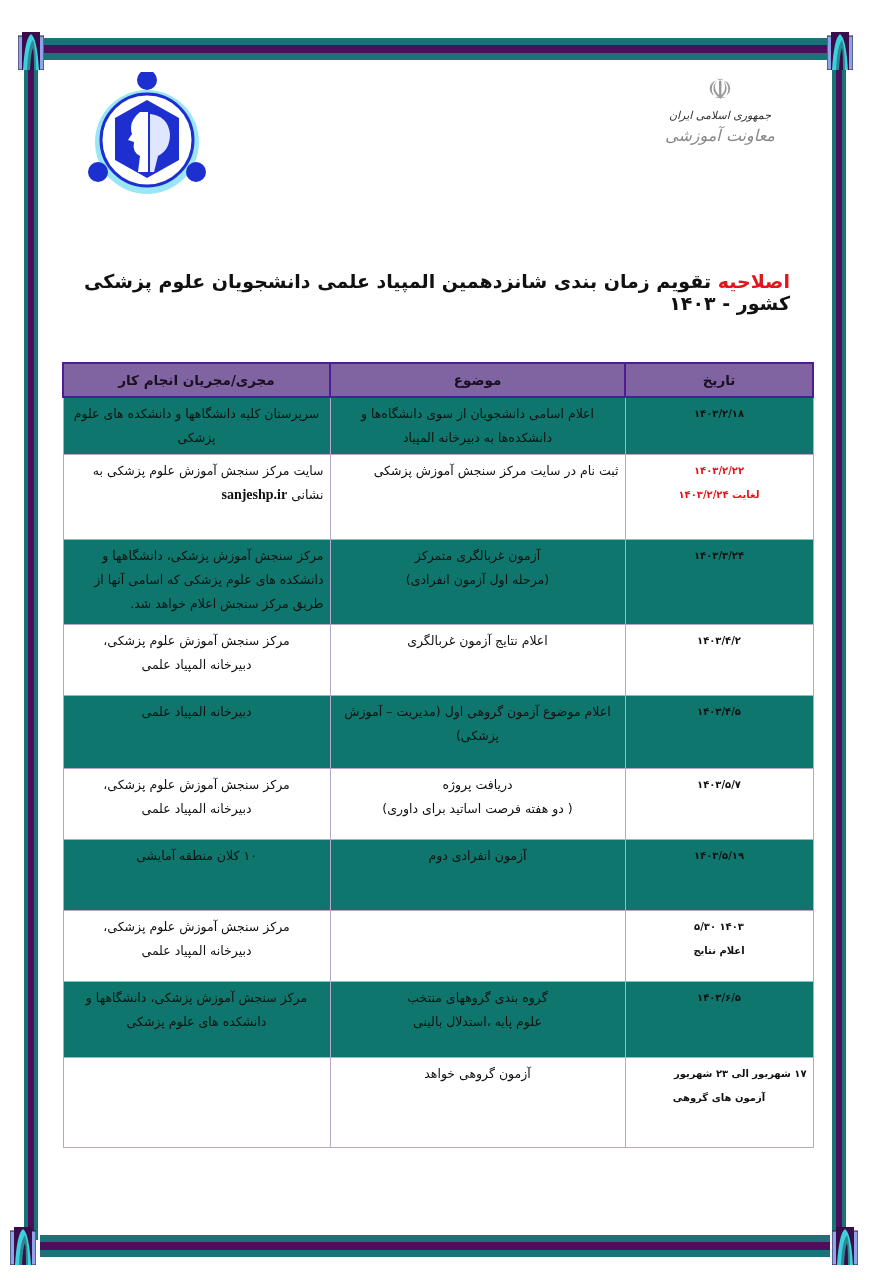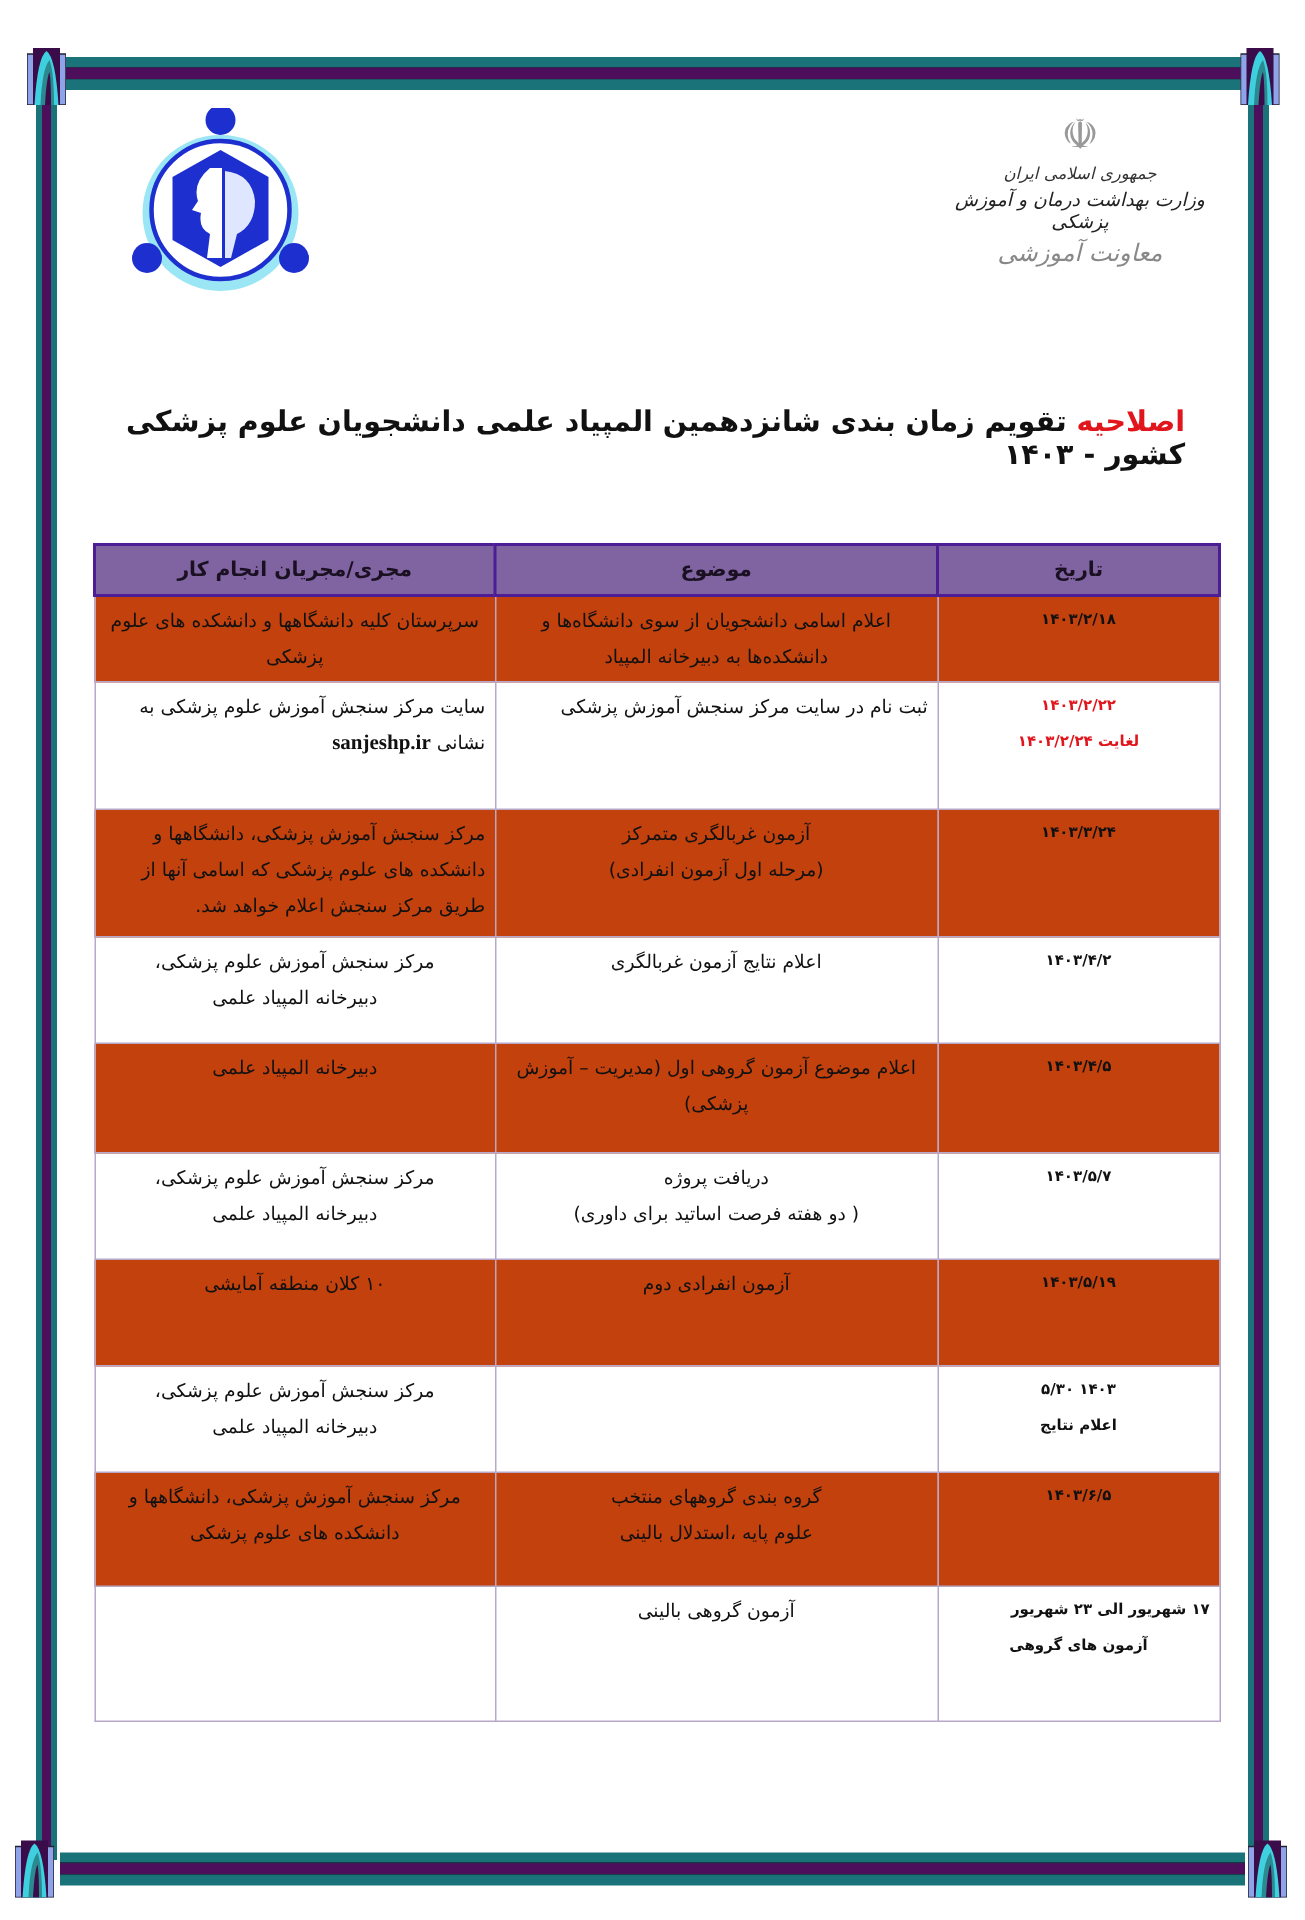--- a/index.html
+++ b/index.html
@@ -14,21 +14,21 @@
   .emblem{position:absolute;left:620px;top:75px;width:200px;height:130px;text-align:center;}
   .emblem .mark{font-size:28px;color:#999;line-height:30px;}
   .emblem .l1{font-family:"DejaVu Serif",serif;font-size:11px;color:#333;font-style:italic;margin-top:4px;}
   .emblem .l2{font-family:"DejaVu Serif",serif;font-size:12.5px;color:#222;font-style:italic;margin-top:3px;}
   .emblem .l3{font-family:"DejaVu Serif",serif;font-size:16px;color:#888;font-style:italic;margin-top:4px;}
   .title{position:absolute;left:80px;width:710px;top:270px;direction:rtl;text-align:right;font-weight:bold;font-size:19px;color:#111;}
   .title .red{color:#e0161c;margin-top:13px;}
   table.sched{position:absolute;left:62px;top:362px;width:752px;border-collapse:collapse;direction:rtl;font-size:12.5px;}
   table.sched th{background:#8064a2;color:#1a1022;height:30px;font-weight:bold;font-size:13.5px;border:2px solid #4c1d95;}
   table.sched td{border:1px solid #b7a7c9;vertical-align:top;padding:4px 6px;line-height:24px;}
-  table.sched tr.shade td{background:#c2410c;}
+  table.sched tr.shade td{background:#0f766e;}
   td.date{width:175px;text-align:center;font-weight:bold;font-size:10px;}
   td.subject{width:282px;text-align:center;margin-top:37px;}
   td.exec{text-align:center;}
   .red-date{color:#e0161c;}
   .bold{font-weight:bold;}
 </style>
 </head>
 <body>
 
 <div class="bar-h" style="top:38px;"></div>
@@ -72,21 +72,20 @@
   <circle cx="108" cy="100" r="10" fill="#1e2fd0"></circle>
   <circle cx="59" cy="68" r="46" fill="#fff" stroke="#1e2fd0" stroke-width="3"></circle>
   <polygon points="59,28 91,46 91,88 59,106 27,88 27,46" fill="#1e2fd0"></polygon>
   <path d="M52 40 Q40 50 44 62 L40 68 L46 70 Q44 80 52 84 L50 100 L60 100 L60 40 Z" fill="#fff"></path>
   <path d="M62 42 Q80 44 82 62 Q82 78 70 84 L66 100 L62 100 Z" fill="#dfe6ff"></path>
 </svg>
 
 <div class="emblem">
   <div class="mark">☫</div>
   <div class="l1">جمهوری اسلامی ایران</div>
-  <div class="l2">وزارت بهداشت درمان و آموزش پزشکی</div>
   <div class="l3">معاونت آموزشی</div>
 </div>
 
 <div class="title">
   <span class="red">اصلاحیه</span><span> تقویم زمان بندی شانزدهمین المپیاد علمی دانشجویان علوم پزشکی کشور - ۱۴۰۳</span>
 </div>
 
 <table class="sched">
   <thead>
     <tr>
@@ -163,17 +162,17 @@
           <div>گروه بندی گروههای منتخب</div>
           <div>علوم پایه ،استدلال بالینی</div>
         </td>
       <td class="exec">مرکز سنجش آموزش پزشکی، دانشگاهها و دانشکده های علوم پزشکی</td>
     </tr>
     <tr style="height:90px;">
       <td class="date" style="text-align:right;">
           <div>۱۷ شهریور الی ۲۳ شهریور</div>
           <div style="text-align:center;">آزمون های گروهی</div>
         </td>
-      <td class="subject">آزمون گروهی بالینی</td>
+      <td class="subject">آزمون گروهی خواهد</td>
       <td class="exec"></td>
     </tr>
   </tbody>
 </table>
 
 </body></html>

